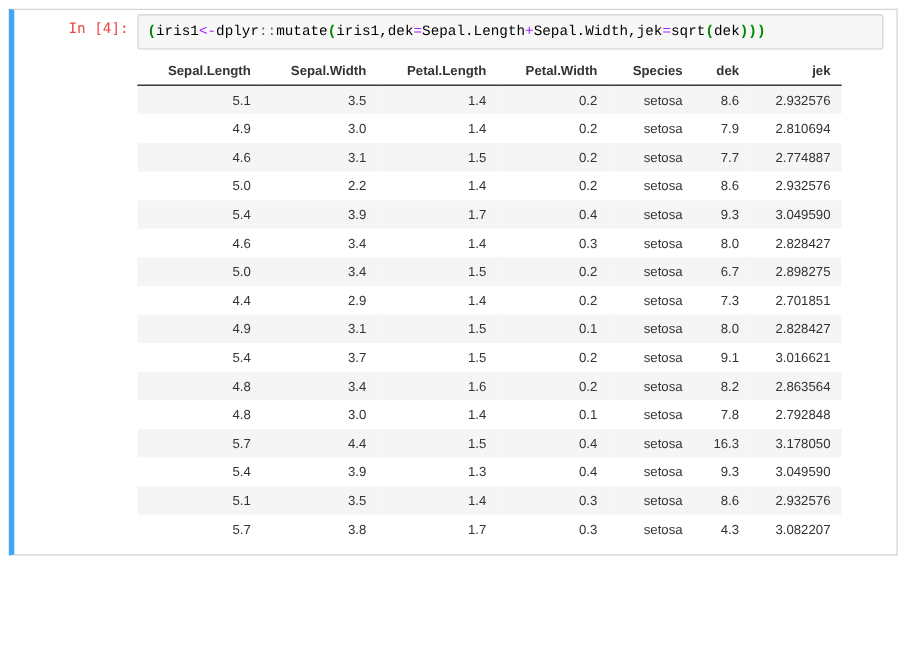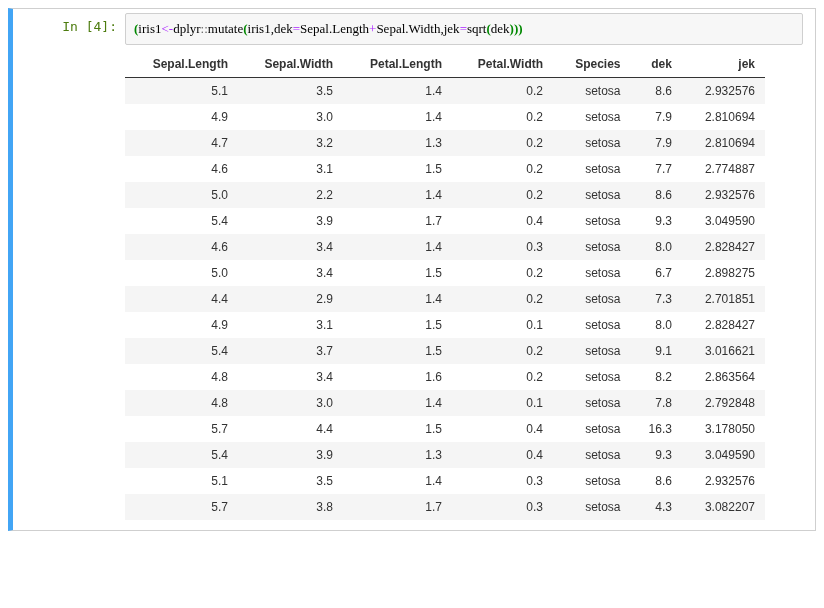--- a/index.html
+++ b/index.html
@@ -21,35 +21,35 @@
   .cell {
     position: relative;
     padding: 4px 0 10px 0;
   }
   .prompt-row {
     display: flex;
     align-items: flex-start;
   }
   .in-prompt {
     font-family: "Consolas", "Menlo", monospace;
-    color: #4d7c0f;
+    color: #ef4444;
     width: 112px;
     min-width: 112px;
     text-align: right;
     padding: 6px 8px 0 0;
     font-size: 13px;
   }
   .code-area {
     flex: 1;
     background: #f7f7f7;
     border: 1px solid #cfcfcf;
     border-radius: 2px;
     padding: 6px 8px;
     margin-right: 12px;
-    font-family: Liberation Serif, serif;
+    font-family: Liberation Mono, monospace;
     font-size: 13px;
     line-height: 1.4;
     white-space: pre;
     overflow-x: auto;
   }
   
   .tok-paren { color: #080; font-weight: bold; }
   .tok-name  { color: #000; }
   .tok-op    { color: #AA22FF; }
   .tok-ns    { color: #000; }
@@ -124,29 +124,20 @@
             <tr>
               <td>4.9</td>
               <td>3.0</td>
               <td>1.4</td>
               <td>0.2</td>
               <td class="col-species">setosa</td>
               <td>7.9</td>
               <td>2.810694</td>
             </tr>
             <tr>
-              <td>4.7</td>
-              <td>3.2</td>
-              <td>1.3</td>
-              <td>0.2</td>
-              <td class="col-species">setosa</td>
-              <td>7.9</td>
-              <td>2.810694</td>
-            </tr>
-            <tr>
               <td>4.6</td>
               <td>3.1</td>
               <td>1.5</td>
               <td>0.2</td>
               <td class="col-species">setosa</td>
               <td>7.7</td>
               <td>2.774887</td>
             </tr>
             <tr>
               <td>5.0</td>

